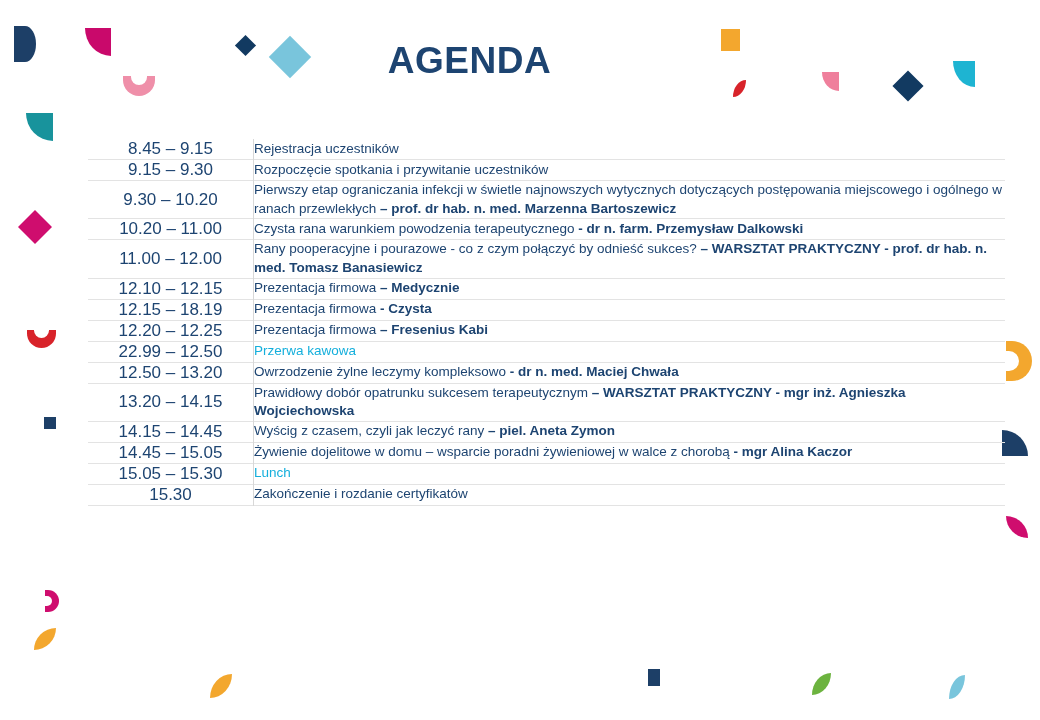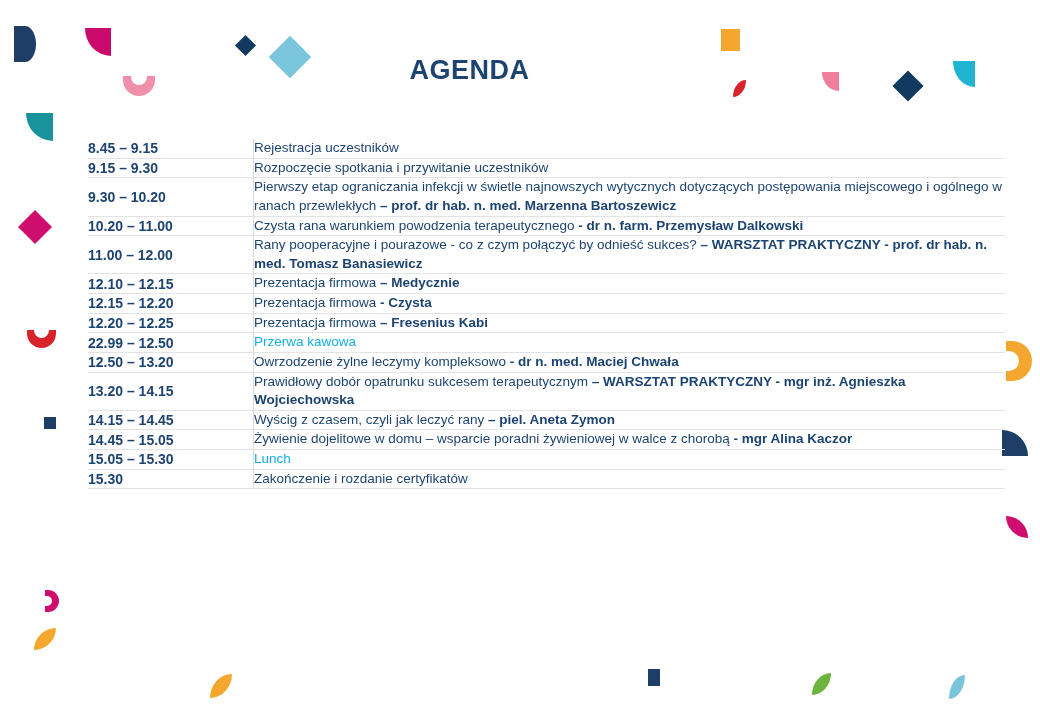--- a/index.html
+++ b/index.html
@@ -20,24 +20,24 @@
     width: 1040px;
     height: 720px;
     background: #ffffff;
     overflow: hidden;
   }
 
   
   #title {
     position: absolute;
     left: 0;
-    top: 57px;
+    top: 42px;
     width: 939px;
     text-align: center;
-    font-size: 27px;
+    font-size: 37px;
     font-weight: bold;
     letter-spacing: 0.5px;
     color: #1d4471;
     line-height: 1;
     z-index: 5;
   }
 
   
   #agenda-table {
     position: absolute;
@@ -51,25 +51,25 @@
   #agenda-table tr {
     border-bottom: 1px solid #e3e3e3;
   }
   #agenda-table td {
     padding: 0;
     vertical-align: middle;
     color: #1d4471;
   }
   td.time-cell {
     width: 165px;
-    font-size: 14px;
+    text-align: center;
+    font-size: 17px;
     border-right: 1px solid #d8d8d8;
     padding: 8px 4px 8px 4px;
     white-space: nowrap;
-    font-weight: bold;
   }
   td.desc-cell {
     padding: 7px 10px 7px 12px;
     font-size: 13.5px;
     line-height: 1.38;
     margin-left: 28px;
   }
   td.desc-cell b {
     font-weight: bold;
   }
@@ -179,21 +179,21 @@
         </tr>
         <tr>
           <td class="time-cell">11.00 – 12.00</td>
           <td class="desc-cell"><span>Rany pooperacyjne i pourazowe - co z czym połączyć by odnieść sukces? </span><b>– WARSZTAT PRAKTYCZNY -  prof. dr hab. n. med. Tomasz Banasiewicz</b></td>
         </tr>
         <tr>
           <td class="time-cell">12.10 – 12.15</td>
           <td class="desc-cell"><span>Prezentacja firmowa </span><b>– Medycznie</b></td>
         </tr>
         <tr>
-          <td class="time-cell">12.15 – 12.20</td>
+          <td class="time-cell">12.15 – 18.19</td>
           <td class="desc-cell"><span>Prezentacja firmowa </span><b>- Czysta</b></td>
         </tr>
         <tr>
           <td class="time-cell">12.20 – 12.25</td>
           <td class="desc-cell"><span>Prezentacja firmowa </span><b>– Fresenius Kabi</b></td>
         </tr>
         <tr>
           <td class="time-cell">22.99 – 12.50</td>
           <td class="desc-cell"><span class="accent-text">Przerwa kawowa</span></td>
         </tr>

